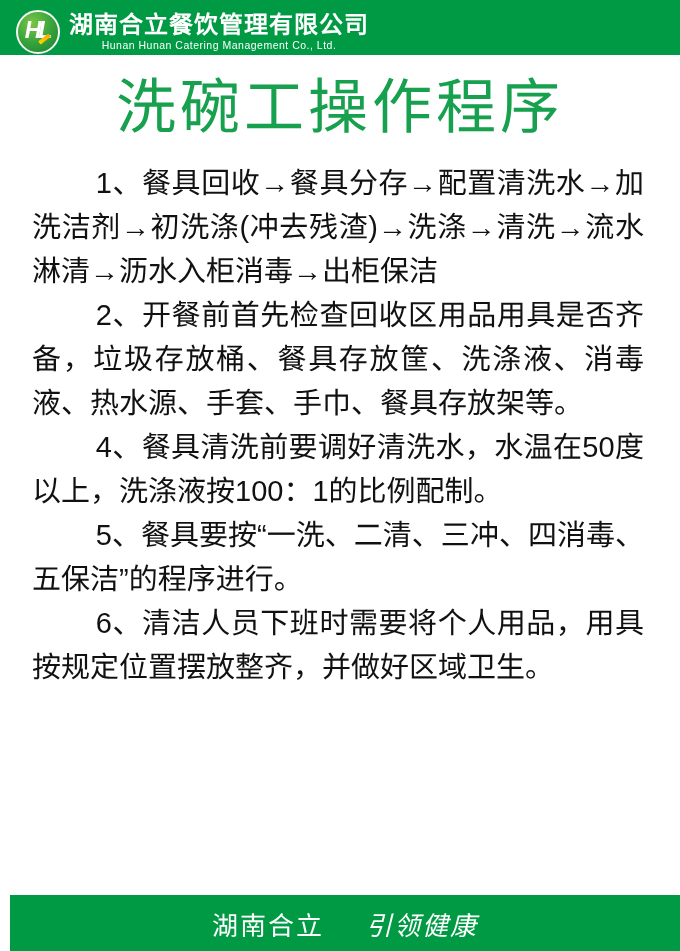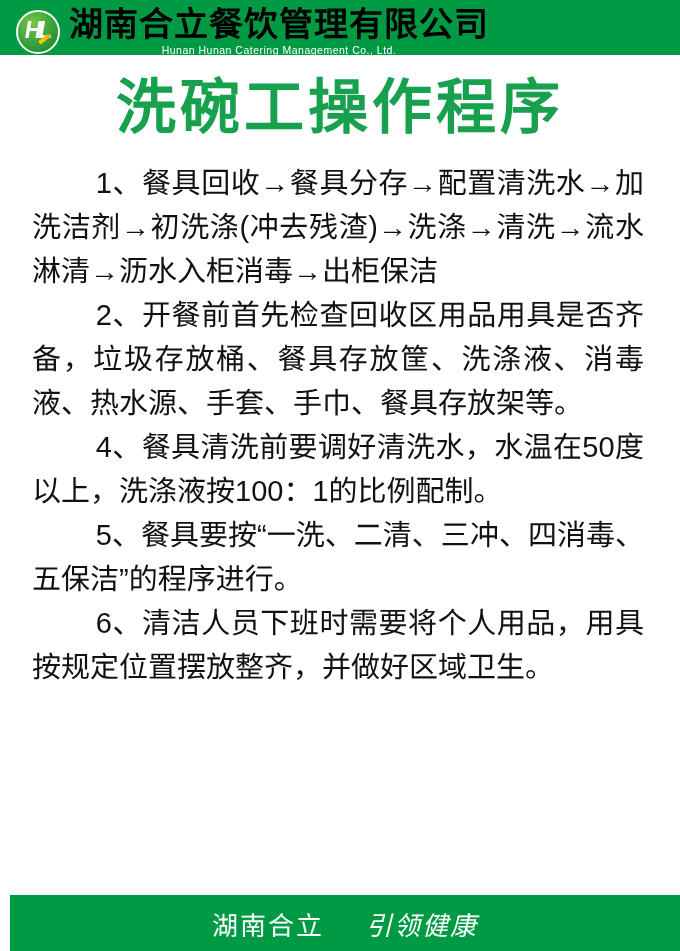--- a/index.html
+++ b/index.html
@@ -49,43 +49,43 @@
   .logo-accent{
     position:absolute;
     right:7px;bottom:11px;
     width:13px;height:4px;
     background:linear-gradient(90deg,#ffd400,var(--accent-yellow));
     transform:rotate(-38deg);
     border-radius:1px;
   }
   .company{margin-left:9px;}
   .company-zh{
-    color:#000000;
-    font-size:34px;
+    color:#ffffff;
+    font-size:24px;
     font-weight:bold;
     letter-spacing:1px;
     line-height:1.05;
     white-space:nowrap;
   }
   .company-en{
     color:#fff;
     font-size:10.5px;
     letter-spacing:0.5px;
     text-align:center;
     margin-top:1px;
     white-space:nowrap;
   }
   
   .title{
     margin:21px 0 0 0;
     text-align:center;
     color:var(--title-green);
     font-size:60px;
     line-height:64px;
-    font-weight:bold;
+    font-weight:normal;
     letter-spacing:4px;
     white-space:nowrap;
   }
   
   .content{
     margin:21px 36px 16px 32px;
     font-size:29px;
     line-height:44px;
     color:var(--body-text);
     text-align:justify;

